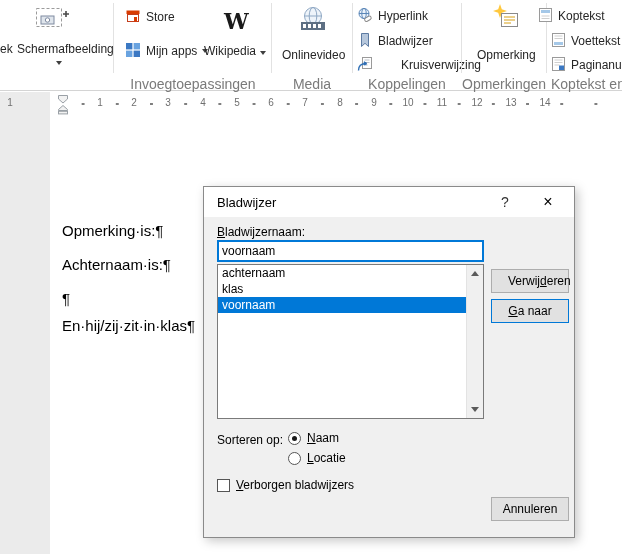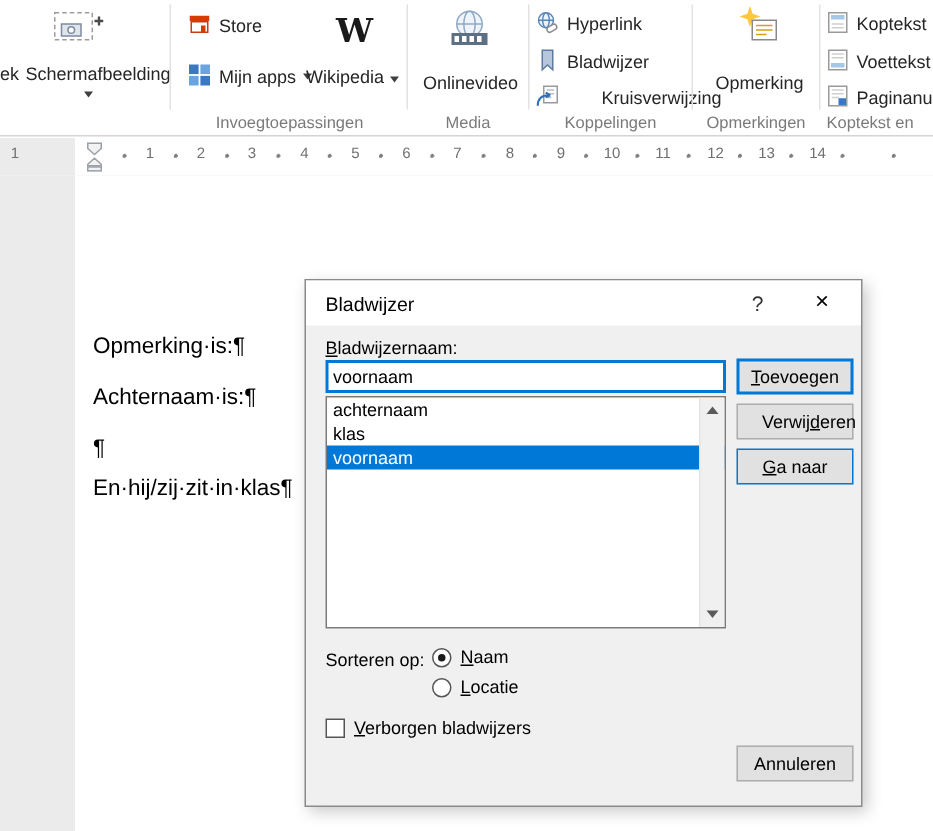--- a/index.html
+++ b/index.html
@@ -3,21 +3,21 @@
 <meta charset="utf-8">
 <style>
   * { margin:0; padding:0; box-sizing:border-box; }
   html,body { width:622px; height:554px; }
   body { font-family:"Liberation Sans","DejaVu Sans",sans-serif; background:#fff; }
   .screen { position:relative; width:622px; height:554px; overflow:hidden; background:#fff; }
 
   
   .ribbon { position:absolute; left:0; top:0; width:622px; height:91px; background:#fff; border-bottom:1px solid #d4d4d4; }
   .rib-sep { position:absolute; top:3px; height:70px; width:1px; background:#e2e2e2; }
-  .grouplabel { position:absolute; top:76px; font-size:11px; color:#7a7a7a; text-align:center; white-space:nowrap; }
+  .grouplabel { position:absolute; top:76px; font-size:14px; color:#7a7a7a; text-align:center; white-space:nowrap; }
   .bigbtn { position:absolute; font-size:12px; color:#262626; text-align:center; }
   .bigbtn .blabel { position:absolute; white-space:nowrap; }
   .rowbtn { position:absolute; display:flex; align-items:center; gap:5px; font-size:12px; color:#262626; white-space:nowrap; height:20px;text-align:right; }
   .dda { display:inline-block; width:0; height:0; border-left:3.5px solid transparent; border-right:3.5px solid transparent; border-top:4px solid #3f3f3f; }
   .wiki-w { font-family:"DejaVu Serif","Liberation Serif",serif; font-size:22px; font-weight:bold; color:#1a1a1a; line-height:1; }
 
   
   .rulerband { position:absolute; left:0; top:92px; width:622px; height:25px; background:#ebebeb; }
   .ruler-page { position:absolute; left:50px; top:0; width:572px; height:25px; background:#fff; }
   .ruler-dots { position:absolute; left:66px; top:0; right:0; height:25px;
@@ -177,21 +177,21 @@
           <polygon points="8,0 9.8,5.2 15,7 9.8,8.8 8,14 6.2,8.8 1,7 6.2,5.2" fill="#ffc83d"></polygon>
           <rect x="9.5" y="9.5" width="16" height="13" fill="#fff" stroke="#8a8a8a"></rect>
           <path d="M12 13 h11 M12 16 h11 M12 19 h7" stroke="#d7a019" fill="none"></path>
         </svg>
       </span>
       <span class="blabel" style="left:9px;top:46px;">Opmerking</span>
     </div>
 
     <div class="rib-sep" style="left:546px;"></div>
 
-    <div class="rowbtn" style="left:551px;top:6px;">
+    <div class="rowbtn" style="left:538px;top:6px;">
       <span>
         <svg width="15" height="16" viewBox="0 0 15 16">
           <rect x="1.5" y="1.5" width="12" height="13" fill="#fff" stroke="#9a9a9a"></rect>
           <rect x="3" y="3" width="9" height="3" fill="#a5c8e8"></rect>
           <path d="M3.5 9 h8 M3.5 11.5 h8" stroke="#cfcfcf" fill="none"></path>
         </svg>
       </span>
       <span>Koptekst</span>
 
     </div>
@@ -275,21 +275,20 @@
     <div class="dlg-list">
       <div class="li">achternaam</div>
       <div class="li">klas</div>
       <div class="li selected">voornaam</div>
       <div class="vscroll">
         <span class="arrow-up"></span>
         <span class="arrow-down"></span>
       </div>
     </div>
 
-    <button class="btn btn-add"><u>T</u>oevoegen</button>
     <button class="btn btn-del">Verwij<u>d</u>eren</button>
     <button class="btn btn-goto"><u>G</u>a naar</button>
 
     <span class="sort-label">Sorteren op:</span>
 
     <div class="radio-row" style="top:244px;">
       <span class="radio checked"></span>
       <span><u>N</u>aam</span>
     </div>
     <div class="radio-row" style="top:264px;">

